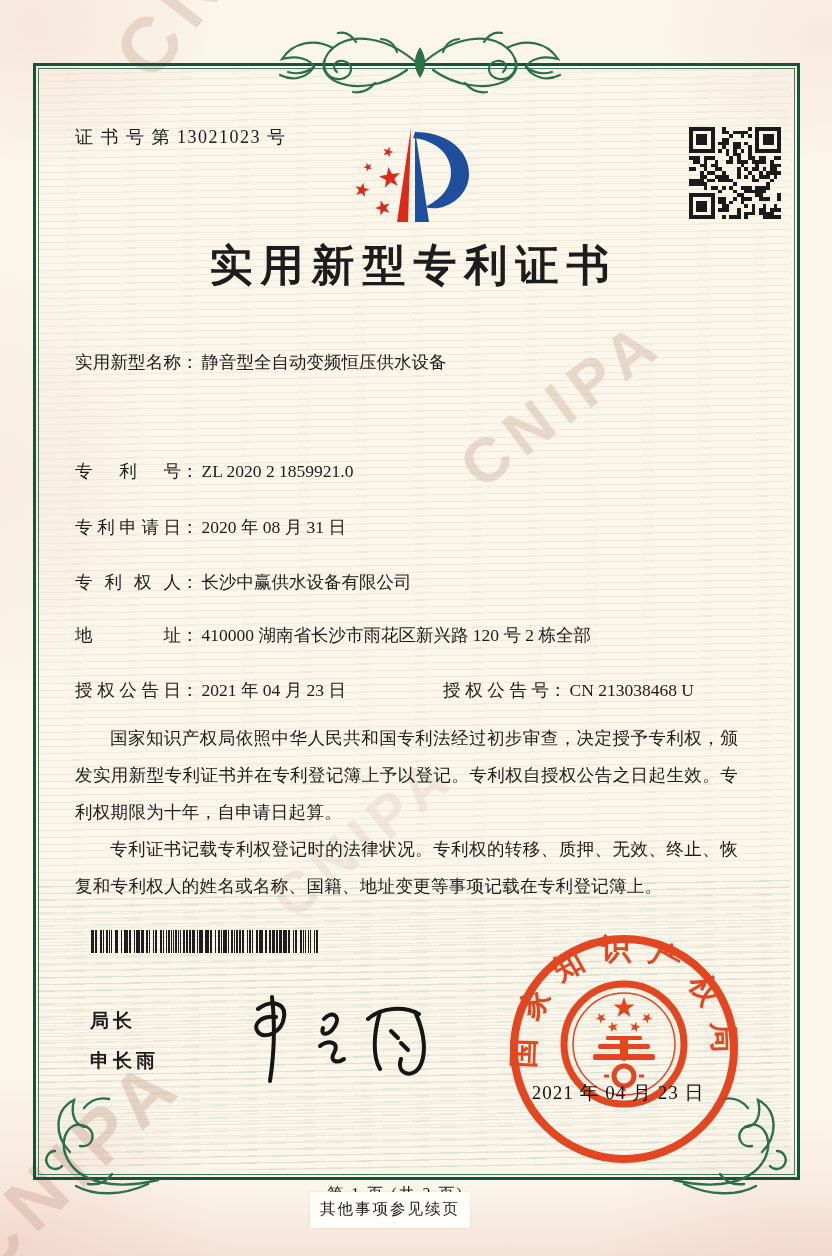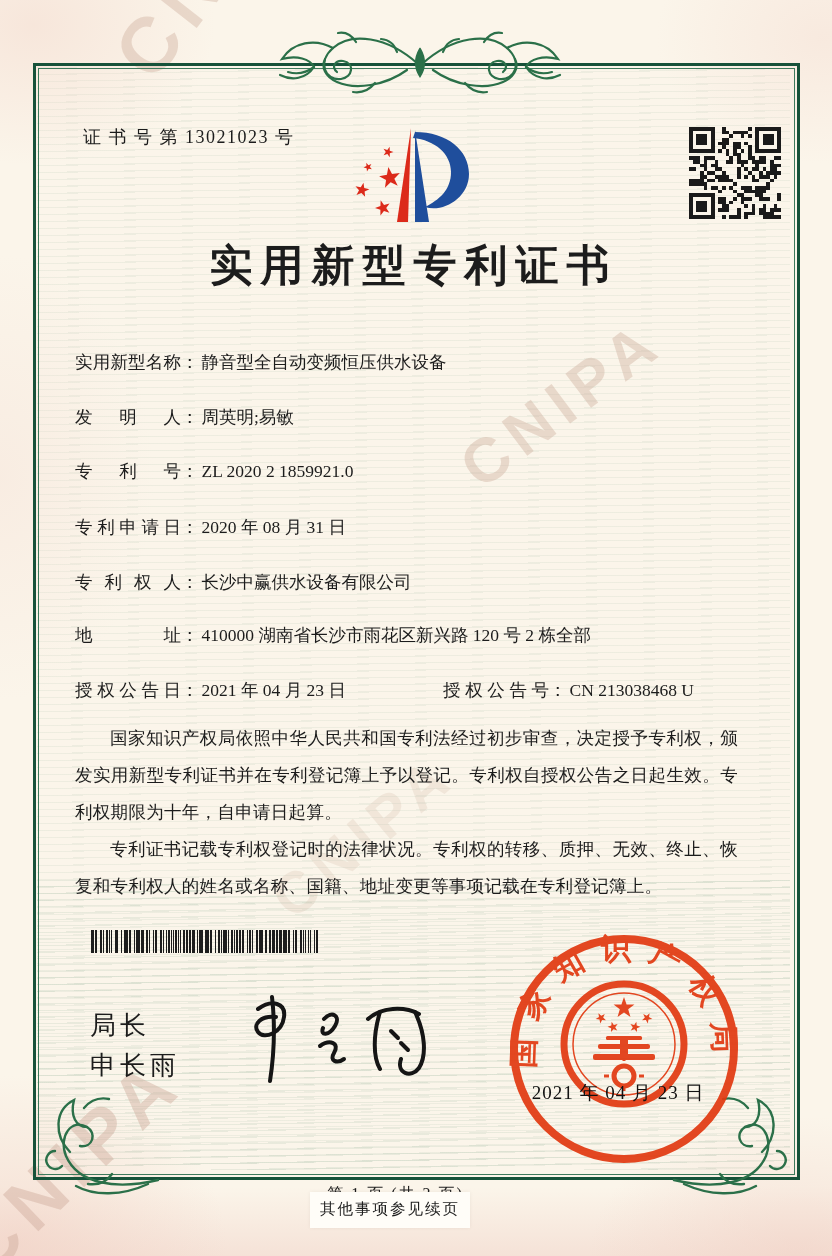--- a/index.html
+++ b/index.html
@@ -27,34 +27,34 @@
     background:repeating-linear-gradient(179deg, rgba(120,160,132,.10) 0 1.2px, transparent 1.2px 7px);}
   .waves-bottom{position:absolute;left:37px;top:880px;width:753px;height:290px;pointer-events:none;
     background:repeating-linear-gradient(179deg, rgba(110,155,125,.13) 0 1.3px, transparent 1.3px 6.5px);}
   
   .wm{position:absolute;font-family:"Liberation Sans",sans-serif;font-weight:700;
     color:rgba(206,172,156,.40);pointer-events:none;white-space:nowrap;}
   .wm1{left:96px;top:40px;font-size:78px;letter-spacing:10px;transform:rotate(-52deg);transform-origin:0 0;}
   .wm2{left:468px;top:438px;font-size:62px;letter-spacing:9px;transform:rotate(-37deg);transform-origin:0 50%;}
   .wm3{left:-58px;top:1230px;font-size:74px;letter-spacing:10px;transform:rotate(-44deg);transform-origin:0 0;color:rgba(206,172,156,.46);}
   .wm4{left:258px;top:880px;font-size:58px;letter-spacing:8px;transform:rotate(-40deg);transform-origin:0 0;color:rgba(206,176,160,.22);}
-  .certno{position:absolute;left:75px;top:125px;font-size:18px;letter-spacing:1.5px;margin-left:8px;}
+  .certno{position:absolute;left:75px;top:125px;font-size:18px;letter-spacing:1.5px;}
   .logo{position:absolute;left:335px;top:112px;}
   .qr{position:absolute;left:689px;top:127px;width:92px;height:92px;}
   .title{position:absolute;left:33px;width:761px;top:237px;text-align:center;
     font-size:43px;font-weight:700;letter-spacing:8px;}
   .row{position:absolute;left:75px;font-size:17.5px;white-space:nowrap;}
   .field-label{display:inline-block;width:106px;text-align:justify;text-align-last:justify;}
   .field-colon{display:inline-block;}
   .field-value{padding-left:3px;margin-top:31px;}
   .pair2{position:absolute;left:368px;top:0;}
   .bodytext{position:absolute;left:75px;top:720px;width:663px;}
   .bodytext p{margin:0;font-size:17.5px;line-height:37px;text-align:justify;text-indent:2em;letter-spacing:.3px;}
   .barcode{position:absolute;left:90px;top:930px;}
-  .director{position:absolute;left:90px;font-family:"Liberation Sans","DejaVu Sans",sans-serif;font-size:26px;letter-spacing:4px;}
+  .director{position:absolute;left:90px;font-family:"Liberation Sans","DejaVu Sans",sans-serif;font-size:19px;letter-spacing:4px;font-weight:bold;}
   .director-title{top:1008px;}
   .director-name{top:1048px;}
   .signature{position:absolute;left:228px;top:993px;}
   .seal{position:absolute;left:505px;top:930px;}
   .seal-date{position:absolute;left:518px;top:1080px;width:200px;text-align:center;
     font-size:19px;letter-spacing:1px;color:#111;z-index:5;}
   .pagenum{position:absolute;left:33px;top:1184px;width:725px;text-align:center;font-size:16px;letter-spacing:2px;}
   .footnote{position:absolute;left:310px;top:1192px;width:160px;height:36px;line-height:34px;
     background:#fffdf8;text-align:center;font-size:15.5px;letter-spacing:2px;box-shadow:0 0 4px rgba(0,0,0,.06);}
   .ornament-top{position:absolute;left:255px;top:18px;}
@@ -349,23 +349,20 @@
         <rect x="3.68" y="69.92" width="18.400000000000002" height="18.400000000000002" fill="#fbf5ea"></rect>
         <rect x="7.36" y="73.60000000000001" width="11.040000000000001" height="11.040000000000001" fill="#1a1a1a"></rect>
       </svg>
   </div>
 
   <div class="title">实用新型专利证书</div>
 
   <div class="row" style="top:350px">
     <span class="field-label">实用新型名称</span><span class="field-colon">：</span><span class="field-value">静音型全自动变频恒压供水设备</span>
   </div>
-  <div class="row" style="top:405px">
-    <span class="field-label">发明人</span><span class="field-colon">：</span><span class="field-value">周英明;易敏</span>
-  </div>
   <div class="row" style="top:459px">
     <span class="field-label">专利号</span><span class="field-colon">：</span><span class="field-value">ZL 2020 2 1859921.0</span>
   </div>
   <div class="row" style="top:515px">
     <span class="field-label">专利申请日</span><span class="field-colon">：</span><span class="field-value">2020 年 08 月 31 日</span>
   </div>
   <div class="row" style="top:570px">
     <span class="field-label">专利权人</span><span class="field-colon">：</span><span class="field-value">长沙中赢供水设备有限公司</span>
   </div>
   <div class="row" style="top:623px">

